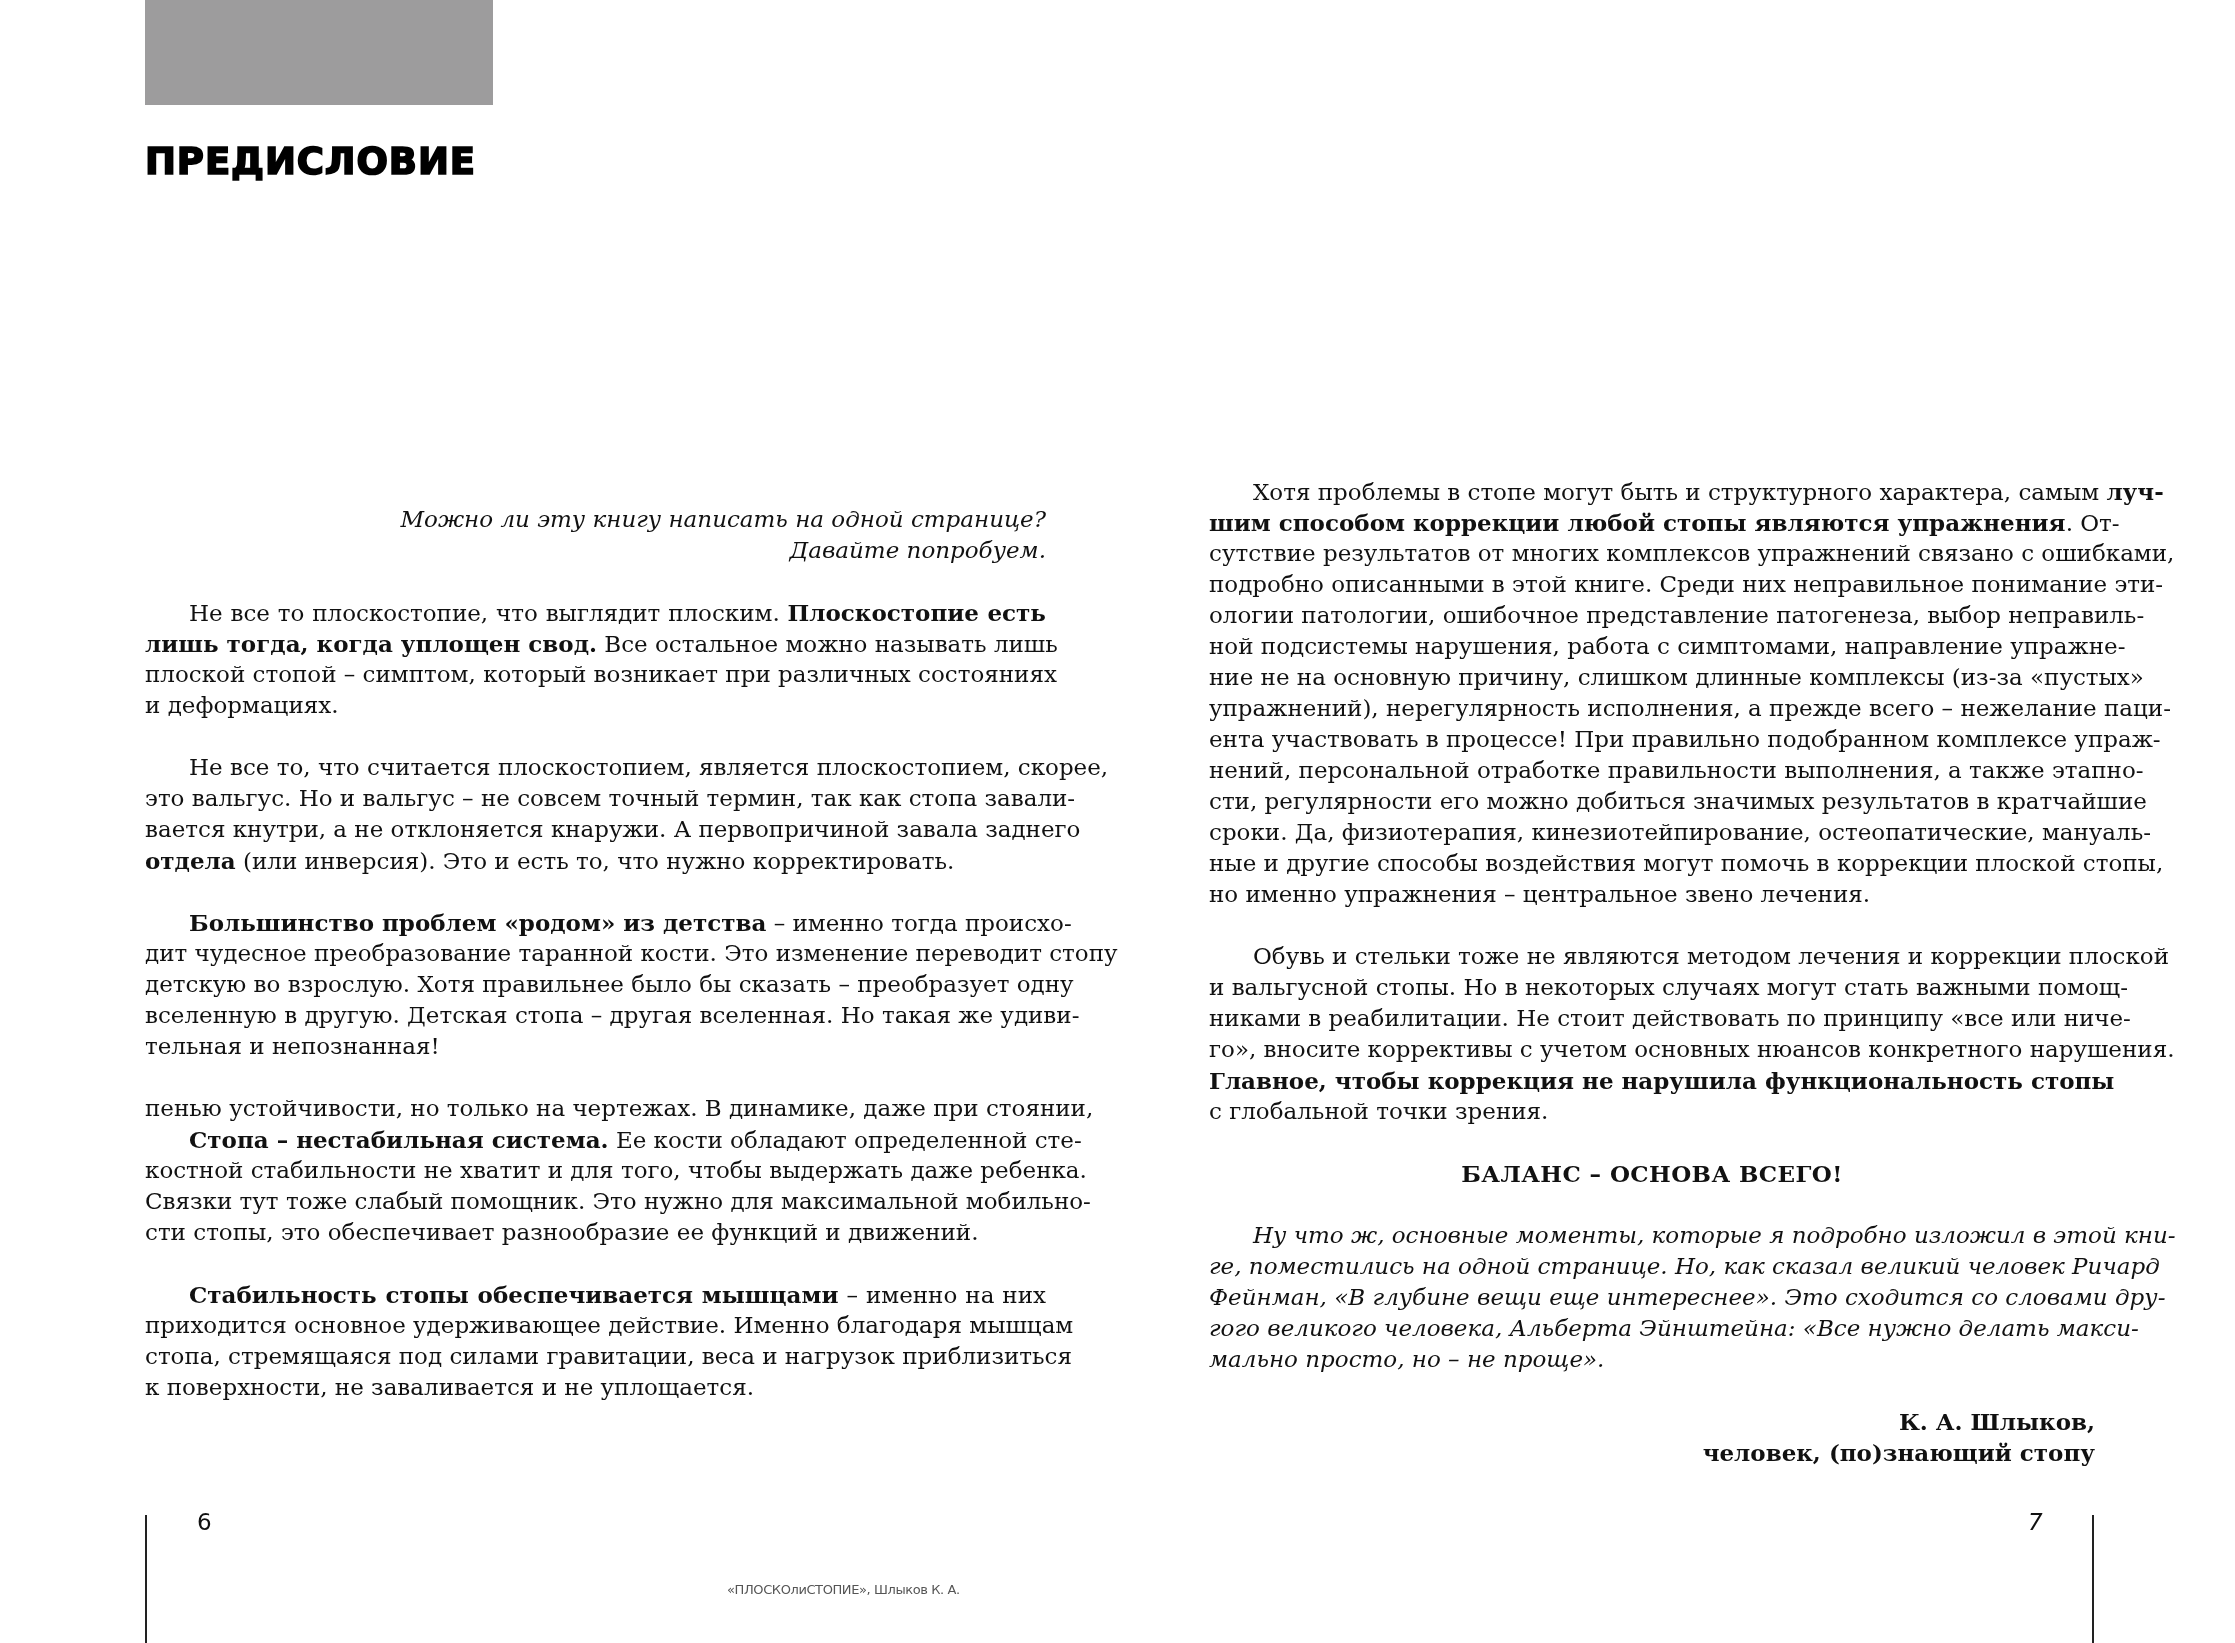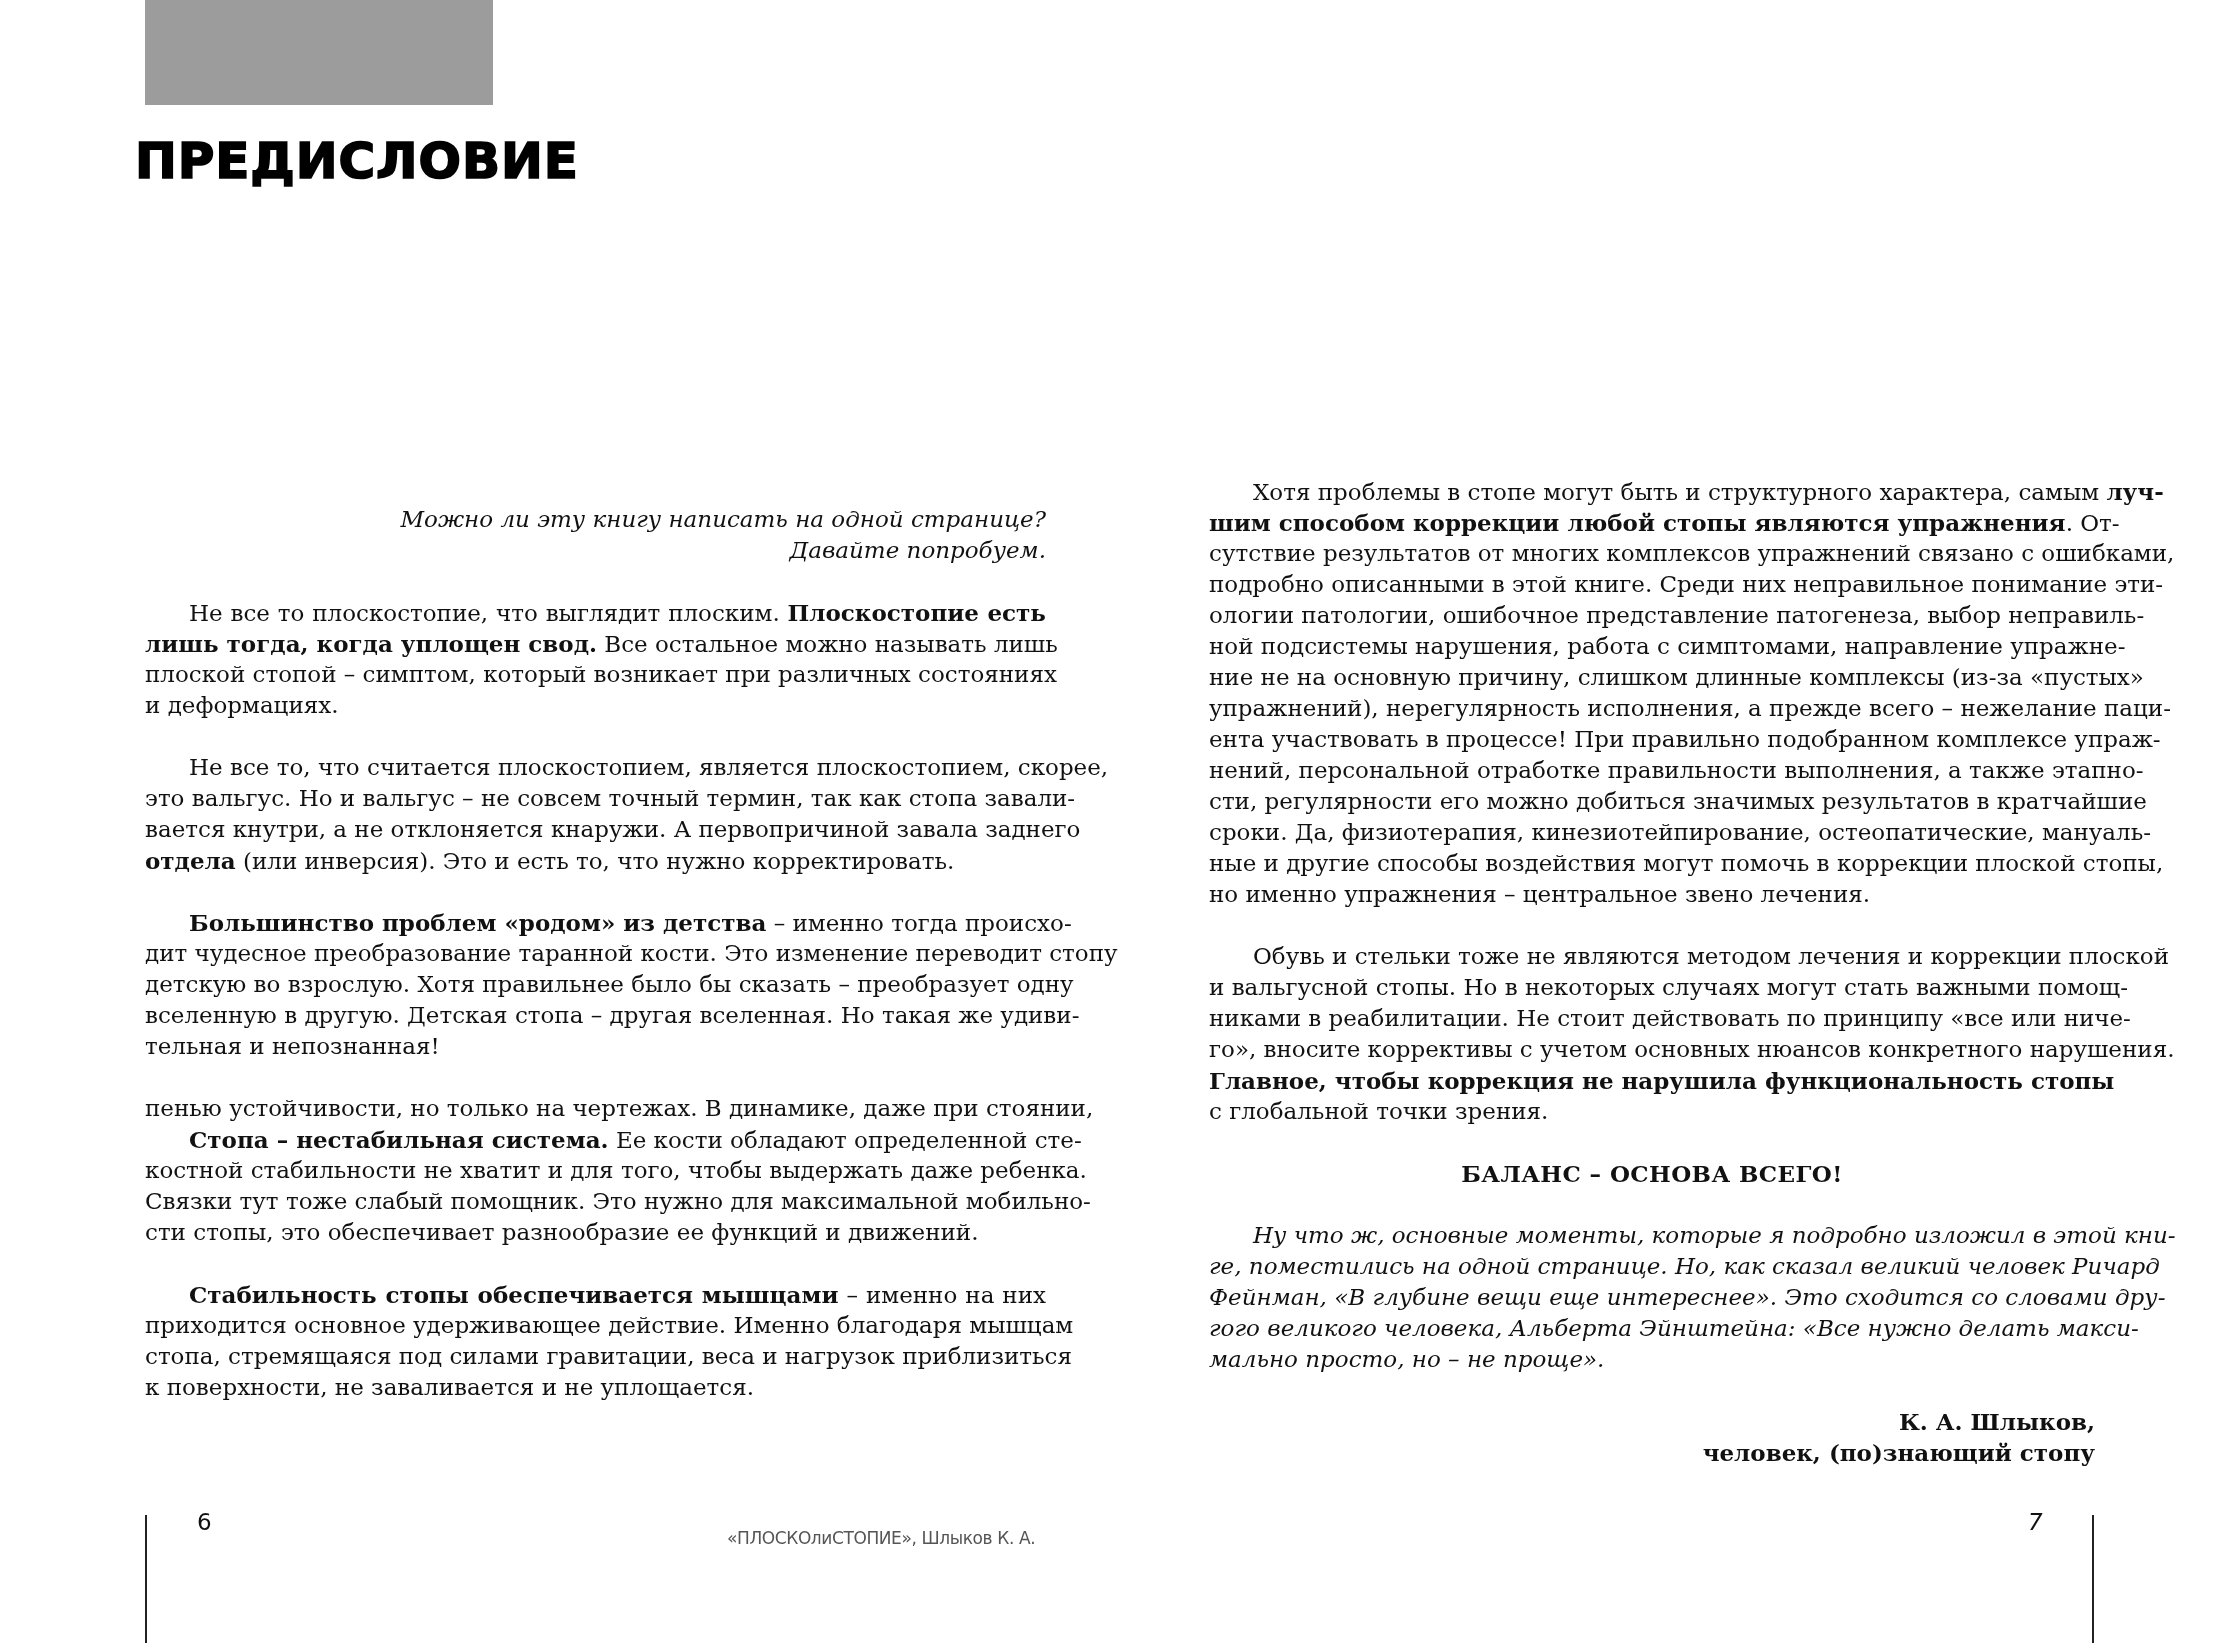--- a/index.html
+++ b/index.html
@@ -1,40 +1,40 @@
 <!DOCTYPE html>
 <html style="font-size:14px"><head>
 <meta charset="utf-8">
 <style>
   html, body { margin:0; padding:0; background:#ffffff; }
   body { width:2236px; height:1644px; position:relative; overflow:hidden;
          font-family:"DejaVu Serif", "Liberation Serif", serif; color:#111; }
   .gray-block { position:absolute; left:145px; top:0; width:348px; height:105px; background:#9d9c9d; }
-  .chapter-title { position:absolute; left:135px; top:131px; margin:0;
+  .chapter-title { position:absolute; left:145px; top:131px; margin:0;
          font-family:"DejaVu Sans", "Liberation Sans", sans-serif; font-weight:900;
-         font-size:50px; letter-spacing:0.9px; line-height:61px; color:#000;
+         font-size:37px; letter-spacing:0.9px; line-height:61px; color:#000;
          -webkit-text-stroke:1.7px #000; }
   .col { position:absolute; font-size:23px; line-height:31px; }
   .col-left { left:145px; width:901px; top:487px; }
   .col-right { left:1209px; width:886px; top:459px; }
   .line { display:block; white-space:nowrap; text-align:justify; text-align-last:justify; height:31px; overflow:visible; }
   .line.last { text-align-last:left; }
   .line.indent { padding-left:44px; }
   .para { margin:17px 0 31px 0; }
   .epigraph .line { text-align:right; text-align-last:right; font-style:italic; }
   .center-heading { text-align:center; font-weight:bold; margin:0 0 31px 0; height:31px; letter-spacing:0.4px; }
   .signature { text-align:right; font-weight:bold; }
   .signature .line { text-align:right; text-align-last:right; }
   .b { font-weight:bold; }
   .i { font-style:italic; }
   .footer-num { position:absolute; top:1509px; font-family:"DejaVu Sans", sans-serif; font-size:23px; color:#111; }
   .page-num-left { left:197px; }
   .page-num-right { left:2028px; font-style:italic; }
-  .running-title { position:absolute; left:727px; top:1528px; font-family:"DejaVu Sans", "Liberation Sans", sans-serif;
-         font-size:17px; color:#555; letter-spacing:-0.4px; }
+  .running-title { position:absolute; left:727px; top:1582px; font-family:"DejaVu Sans", "Liberation Sans", sans-serif;
+         font-size:13px; color:#555; letter-spacing:-0.4px; }
   .crop-line { position:absolute; top:1515px; width:1.7px; height:128px; background:#222; }
   .crop-left { left:145px; }
   .crop-right { left:2092px; }
 </style>
 </head>
 <body>
 
 <div class="gray-block"></div>
 <h1 class="chapter-title">ПРЕДИСЛОВИЕ</h1>
 

